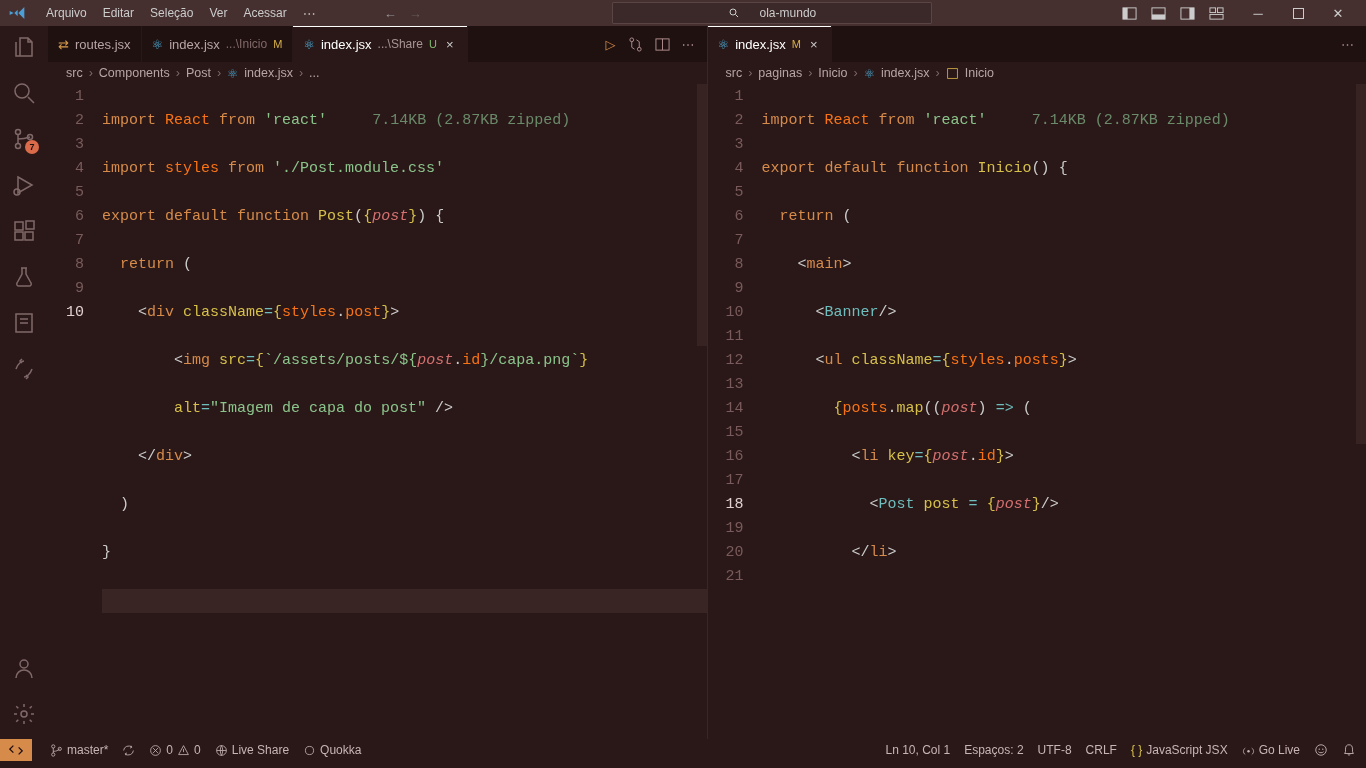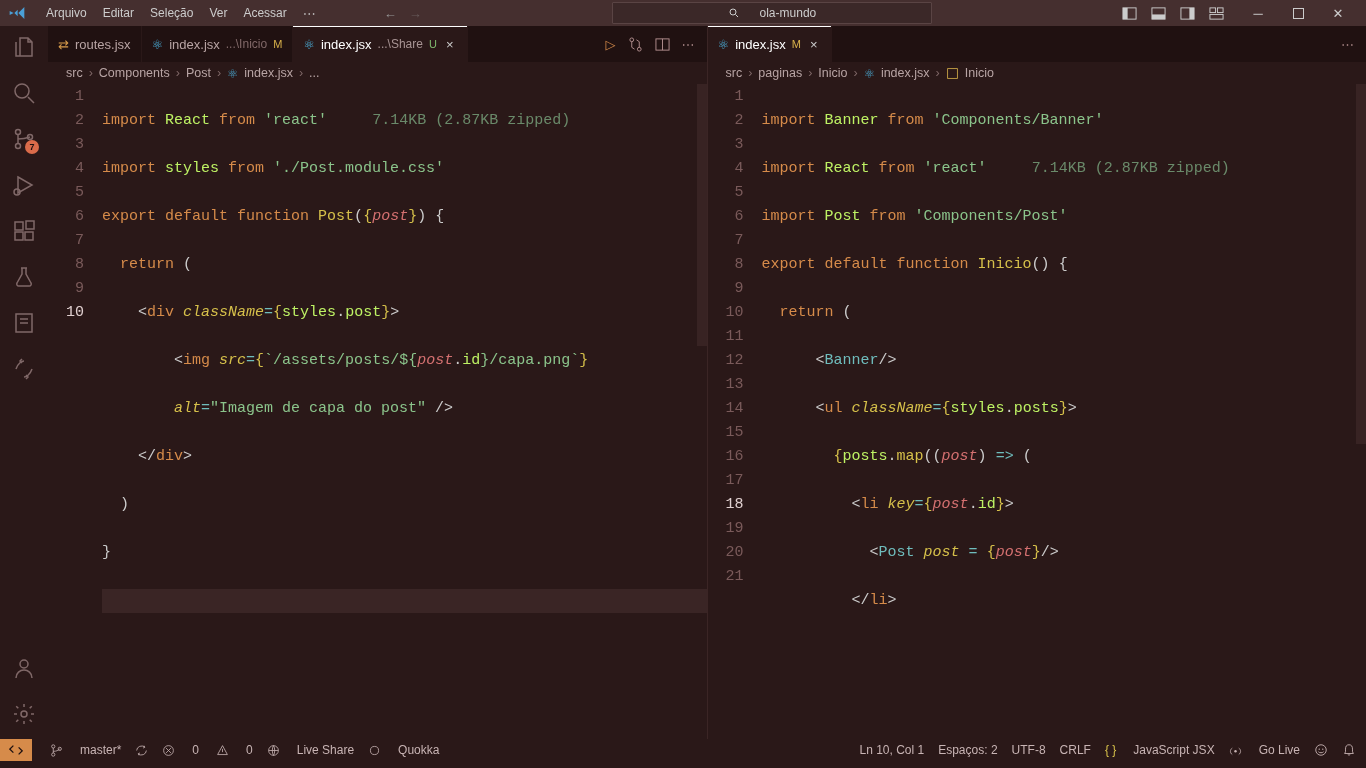--- a/index.html
+++ b/index.html
@@ -45,32 +45,32 @@
 .gutter .lnum.active { color:#e0d0d0; }
 .lines { flex:1; white-space:pre; padding-top:1px; }
 .line { height:24px; position:relative; }
 .line.cursor { background:#3a2525; }
 .minimap { position:absolute; right:0; top:0; width:10px; height:40%; background:rgba(140,100,100,0.15); }
 .kw { color:#d68b4a; }
 .fn { color:#d6c04a; }
 .type { color:#6fbdbd; }
 .str { color:#8bc48b; }
 .tag { color:#d68b4a;text-align:center; }
-.attr { color:#d6c04a; font-style:italic; }
+.attr { color:#d6c04a; }
 .var { color:#d47070; font-style:italic; }
-.varn { color:#bef264; }
+.varn { color:#f97316; }
 .punc { color:#ccc; }
 .op { color:#6fbdbd; }
 .hint { color:#6a8a6a; }
 .hint2 { color:#c09050; }
 .brace { color:#d6c04a; }
 .statusbar { height:22px; background:#2a1818; display:flex; align-items:center; padding:0 10px; font-size:12px; color:#c8b4b4; gap:14px; }
 .statusbar .left { display:flex; align-items:center; gap:14px; }
 .statusbar .right { margin-left:auto; display:flex; align-items:center; gap:14px; }
-.statusbar span { cursor:pointer; display:flex; align-items:center; gap:17px; }
+.statusbar span { cursor:pointer; display:flex; align-items:center; gap:4px; }
 .remote { width:32px; height:22px; background:#d68b4a; display:flex; align-items:center; justify-content:center; margin:-10px 4px -10px -10px; color:#1e1111; }
 svg { display:block; }
 </style>
 </head>
 <body>
 
 <div class="titlebar">
   <div class="logo">
     <svg width="16" height="16" viewBox="0 0 24 24">
         <path fill="#4a9fd6" d="M23 3L14 12l9 9V3zM1 9l6 3-6 3V9zm7 3l5-5v10l-5-5z"></path>
@@ -323,25 +323,24 @@
           <div class="lnum">14</div>
           <div class="lnum">15</div>
           <div class="lnum">16</div>
           <div class="lnum">17</div>
           <div class="lnum active">18</div>
           <div class="lnum">19</div>
           <div class="lnum">20</div>
           <div class="lnum">21</div>
         </div>
         <div class="lines">
-<div class="line"><span class="kw">import</span> <span class="varn">Banner</span> <span class="kw">from</span> <span class="str">'Components/Banner'</span></div>
 <div class="line"><span class="kw">import</span> <span class="varn">React</span> <span class="kw">from</span> <span class="str">'react'</span>     <span class="hint">7.14KB (2.87KB zipped)</span></div>
-<div class="line"><span class="kw">import</span> <span class="varn">Post</span> <span class="kw">from</span> <span class="str">'Components/Post'</span></div>
 <div class="line"><span class="kw">export</span> <span class="kw">default</span> <span class="kw">function</span> <span class="fn">Inicio</span><span class="punc">()</span> <span class="punc">{</span></div>
 <div class="line">  <span class="kw">return</span> <span class="punc">(</span></div>
+<div class="line">    <span class="punc">&lt;</span><span class="tag">main</span><span class="punc">&gt;</span></div>
 <div class="line">      <span class="punc">&lt;</span><span class="type">Banner</span><span class="punc">/&gt;</span></div>
 <div class="line">      <span class="punc">&lt;</span><span class="tag">ul</span> <span class="attr">className</span><span class="op">=</span><span class="brace">{</span><span class="varn">styles</span><span class="punc">.</span><span class="varn">posts</span><span class="brace">}</span><span class="punc">&gt;</span></div>
 <div class="line">        <span class="brace">{</span><span class="varn">posts</span><span class="punc">.</span><span class="fn">map</span><span class="punc">((</span><span class="var">post</span><span class="punc">)</span> <span class="op">=&gt;</span> <span class="punc">(</span></div>
 <div class="line">          <span class="punc">&lt;</span><span class="tag">li</span> <span class="attr">key</span><span class="op">=</span><span class="brace">{</span><span class="var">post</span><span class="punc">.</span><span class="varn">id</span><span class="brace">}</span><span class="punc">&gt;</span></div>
 <div class="line">            <span class="punc">&lt;</span><span class="type">Post</span> <span class="attr">post</span> <span class="op">=</span> <span class="brace">{</span><span class="var">post</span><span class="brace">}</span><span class="punc">/&gt;</span></div>
 <div class="line">          <span class="punc">&lt;/</span><span class="tag">li</span><span class="punc">&gt;</span></div>
 
 
 
 

